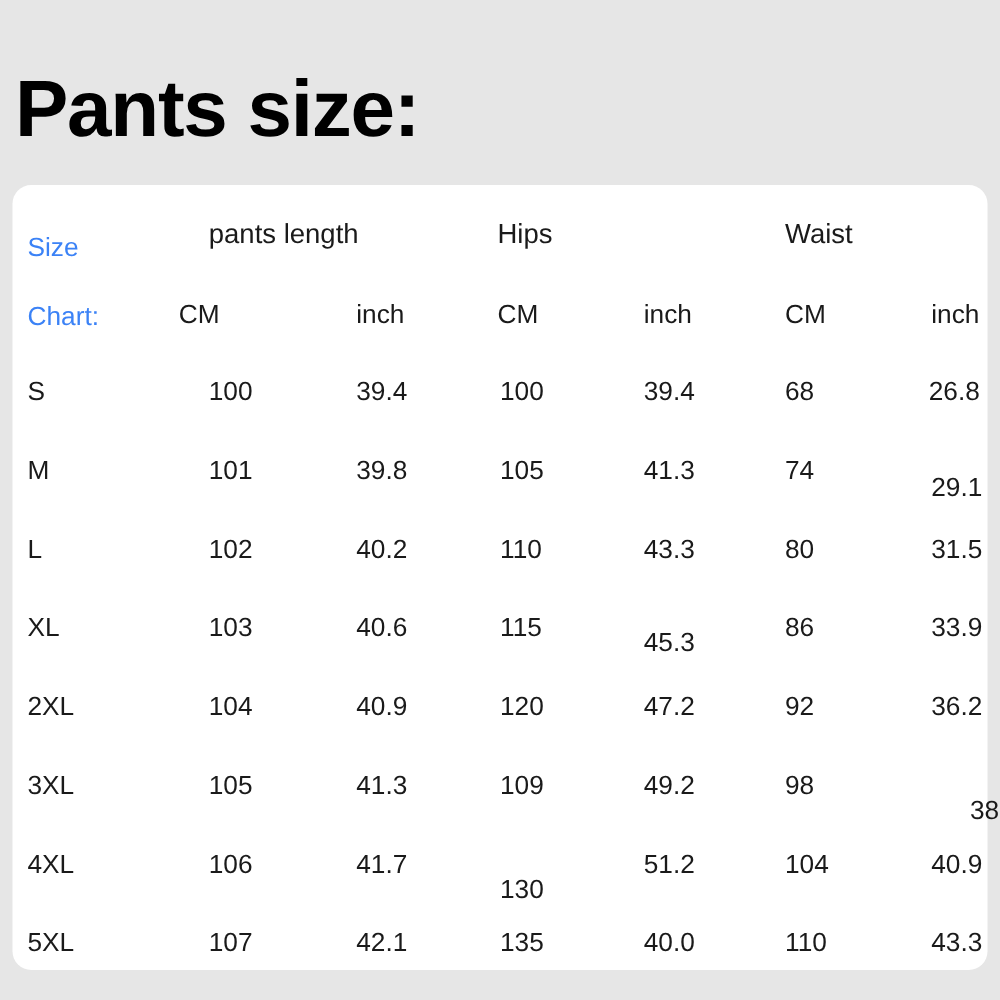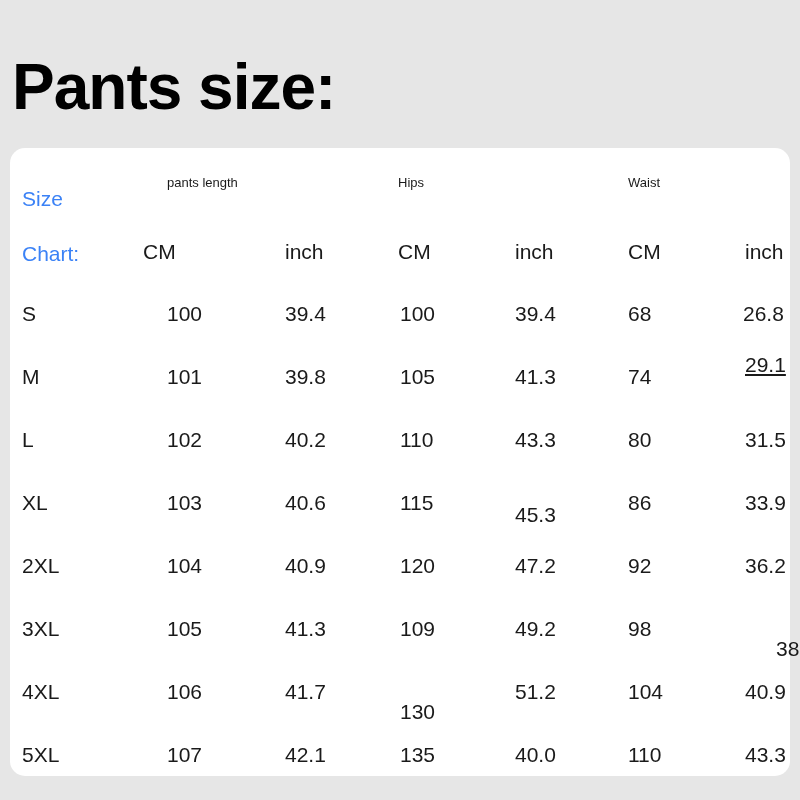--- a/index.html
+++ b/index.html
@@ -52,21 +52,21 @@
     white-space: nowrap;
     line-height: 1;
   }
 
   .label-cell {
     font-size: 21px;
     color: #3b82f6;
   }
 
   .group-header {
-    font-size: 13px;
+    font-size: 22px;
     color: #1a1a1a;
   }
 
   .unit-header {
     font-size: 21px;
     color: #1a1a1a;
   }
 
   .size-cell {
     font-size: 21px;
@@ -107,21 +107,21 @@
     <div class="cell value-cell" style="left:505px; top:155px;">39.4</div>
     <div class="cell value-cell" style="left:618px; top:155px;">68</div>
     <div class="cell value-cell" style="left:733px; top:155px;">26.8</div>
 
     <div class="cell size-cell" style="left:12px; top:218px;">M</div>
     <div class="cell value-cell" style="left:157px; top:218px;">101</div>
     <div class="cell value-cell" style="left:275px; top:218px;">39.8</div>
     <div class="cell value-cell" style="left:390px; top:218px;">105</div>
     <div class="cell value-cell" style="left:505px; top:218px;">41.3</div>
     <div class="cell value-cell" style="left:618px; top:218px;">74</div>
-    <div class="cell value-cell" style="left:735px; top:206px;text-decoration:underline;">29.1</div>
+    <div class="cell value-cell" style="left:735px; top:232px;">29.1</div>
 
     <div class="cell size-cell" style="left:12px; top:281px;">L</div>
     <div class="cell value-cell" style="left:157px; top:281px;">102</div>
     <div class="cell value-cell" style="left:275px; top:281px;">40.2</div>
     <div class="cell value-cell" style="left:390px; top:281px;">110</div>
     <div class="cell value-cell" style="left:505px; top:281px;">43.3</div>
     <div class="cell value-cell" style="left:618px; top:281px;">80</div>
     <div class="cell value-cell" style="left:735px; top:281px;">31.5</div>
 
     <div class="cell size-cell" style="left:12px; top:344px;">XL</div>

